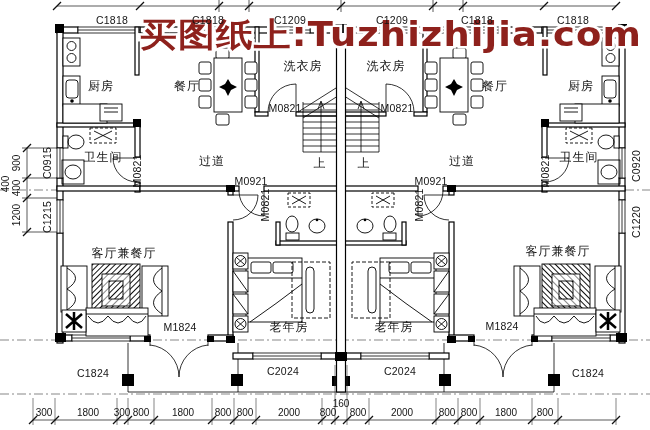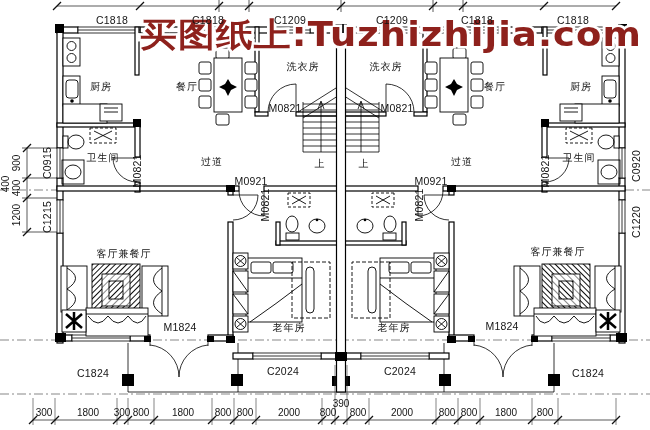--- a/index.html
+++ b/index.html
@@ -2,21 +2,21 @@
 <html><head>
 <meta charset="utf-8">
 <style>
   html,body{margin:0;padding:0;background:#fff;}
   #plan{position:relative;width:650px;height:430px;background:#fff;overflow:hidden;
         font-family:"Liberation Sans",sans-serif;color:#111;}
   #plan svg{position:absolute;left:0;top:0;}
   .lb{position:absolute;transform:translate(-50%,-50%);font-size:10px;line-height:1;
       white-space:nowrap;color:#141414;}
   .code{font-size:10.5px;letter-spacing:.2px;}
-  .room{font-size:10px;letter-spacing:1px;font-family:Liberation Sans, sans-serif;}
+  .room{font-size:12px;letter-spacing:1px;font-family:Liberation Mono, monospace;}
   .dim{font-size:10px;}
   .rot{transform:translate(-50%,-50%) rotate(-90deg);}
 </style>
 </head>
 <body>
 
 <div id="plan">
 
 <svg width="650" height="430" viewBox="0 0 650 430" xmlns="http://www.w3.org/2000/svg">
   <defs>
@@ -368,21 +368,21 @@
 
 <div class="lb dim" style="left:44px;top:413px">300</div>
 <div class="lb dim" style="left:88px;top:413px">1800</div>
 <div class="lb dim" style="left:122px;top:413px">300</div>
 <div class="lb dim" style="left:141px;top:413px">800</div>
 <div class="lb dim" style="left:183px;top:413px">1800</div>
 <div class="lb dim" style="left:223px;top:413px">800</div>
 <div class="lb dim" style="left:245px;top:413px">800</div>
 <div class="lb dim" style="left:289px;top:413px">2000</div>
 <div class="lb dim" style="left:328px;top:413px">800</div>
-<div class="lb dim" style="left:341px;top:404px">390</div>
+<div class="lb dim" style="left:341px;top:404px">160</div>
 <div class="lb dim" style="left:358px;top:413px">800</div>
 <div class="lb dim" style="left:402px;top:413px">2000</div>
 <div class="lb dim" style="left:447px;top:413px">800</div>
 <div class="lb dim" style="left:469px;top:413px">800</div>
 <div class="lb dim" style="left:506px;top:413px">1800</div>
 <div class="lb dim" style="left:545px;top:413px">800</div>
 
 <div class="lb dim rot" style="left:17px;top:163px">900</div>
 <div class="lb dim rot" style="left:17px;top:188px">400</div>
 <div class="lb dim rot" style="left:6px;top:184px">400</div>

